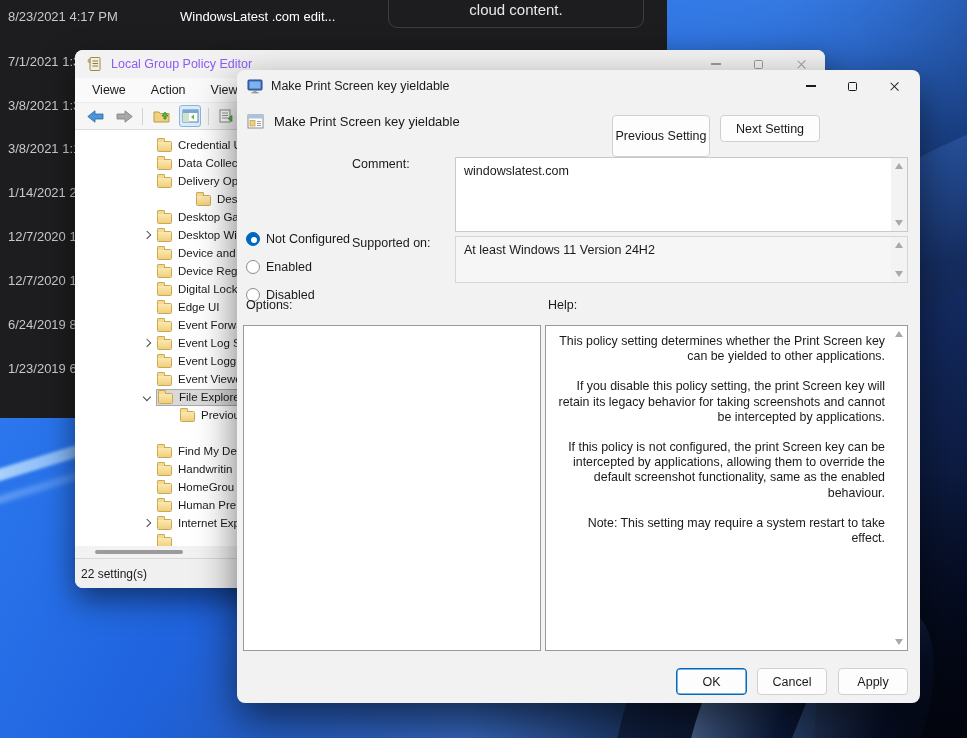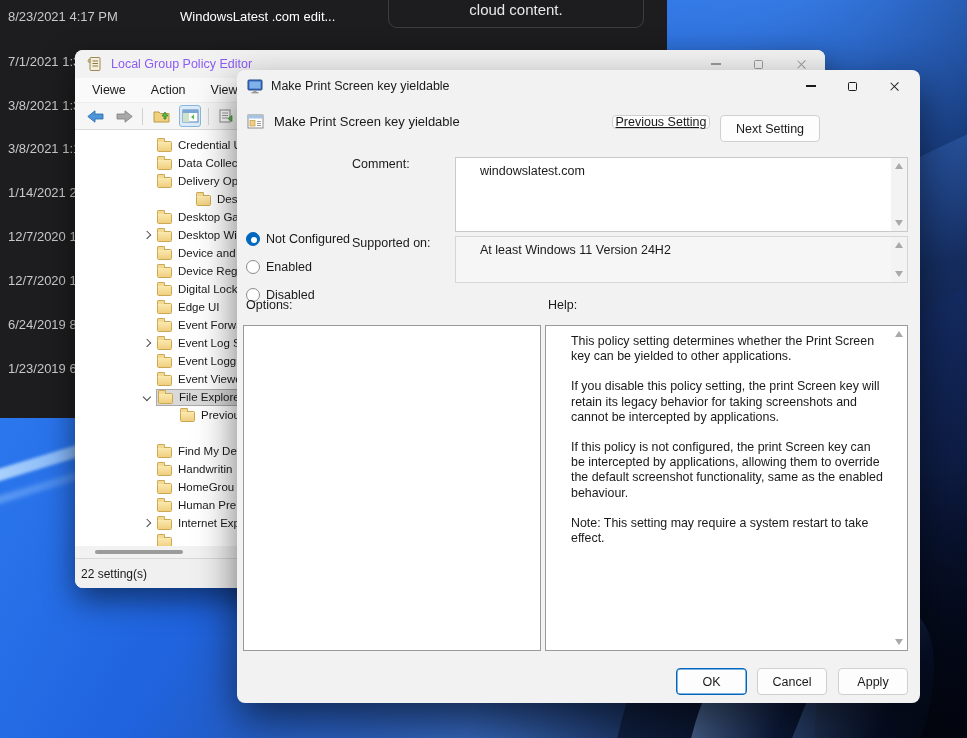--- a/index.html
+++ b/index.html
@@ -71,39 +71,39 @@
 
   
   .dialog { position:absolute; left:237px; top:70px; width:683px; height:633px; background:#f2f2f2; border-radius:8px;
     box-shadow:0 16px 40px rgba(0,0,0,.55); z-index:3; font-size:12.5px; color:#1a1a1a; }
   .dlg-titlebar { position:relative; height:32px; display:flex; align-items:center; padding:0 10px; }
   .dlg-title { margin-left:8px; font-size:12.5px; }
   .dlg-controls { position:absolute; right:20px; top:0; height:32px; display:flex; gap:32px; align-items:center; color:#1a1a1a; }
   .dlg-heading { position:absolute; left:10px; top:44px; display:flex; align-items:center; gap:10px; font-size:13px; }
   .btn { background:#fdfdfd; border:1px solid #d0d0d0; border-radius:4px; font-size:12.5px; color:#1a1a1a;
     display:flex; align-items:center; justify-content:center; font-family:"Liberation Sans", sans-serif; }
-  .prev-btn { position:absolute; left:375px; top:45px; width:98px; height:14px;text-decoration:underline; }
+  .prev-btn { position:absolute; left:375px; top:45px; width:98px; height:42px; }
   .next-btn { position:absolute; left:483px; top:45px; width:100px; height:27px; }
   .radio-row { position:absolute; left:9px; display:flex; align-items:center; gap:6px; }
   .radio { width:14px; height:14px; border-radius:50%; background:#fff; border:1px solid #8a8a8a; flex:none; }
   .radio.checked { background:#0067c0; border:1px solid #0067c0; position:relative; }
   .radio.checked::after { content:""; position:absolute; left:4px; top:4px; width:6px; height:6px; border-radius:50%; background:#fff; }
   .lbl { position:absolute; font-size:12.5px; }
-  .scrollbox { position:absolute; background:#fff; border:1px solid #c9c9c9; display:flex;padding-left:16px; }
+  .scrollbox { position:absolute; background:#fff; border:1px solid #c9c9c9; display:flex; }
   .sb-text { flex:1; padding:6px 8px; font-size:12.5px; overflow:hidden; }
   .sb-strip { width:16px; background:#f3f3f3; position:relative; }
   .tri-up, .tri-down { position:absolute; left:4px; width:0; height:0; border-left:4.5px solid transparent; border-right:4.5px solid transparent; }
   .tri-up { top:5px; border-bottom:6px solid #a9a9a9; }
   .tri-down { bottom:5px; border-top:6px solid #a9a9a9; }
   .comment-box { left:218px; top:87px; width:453px; height:75px; }
   .supported-box { left:218px; top:166px; width:453px; height:47px; background:#f6f6f6; border-color:#d6d6d6; }
   .options-box { left:6px; top:255px; width:298px; height:326px; border:1px solid #9a9a9a; background:#fff; position:absolute; }
   .help-box { left:308px; top:255px; width:363px; height:326px; border-color:#9a9a9a; }
   .help-text { flex:1; padding:8px 6px 8px 9px; font-size:12.4px; line-height:15.2px; overflow:hidden; }
-  .help-text p { margin-bottom:15px; }
+  .help-text p { margin-bottom:15px;text-align:right; }
   .ok-btn { position:absolute; left:439px; top:598px; width:71px; height:27px; border:1px solid #0067c0; box-shadow:0 0 0 .5px #0067c0 inset; }
   .cancel-btn { position:absolute; left:520px; top:598px; width:70px; height:27px; }
   .apply-btn { position:absolute; left:601px; top:598px; width:70px; height:27px; }
 </style>
 </head>
 <body>
 
 <div class="stage">
 
   <div class="wallpaper">

